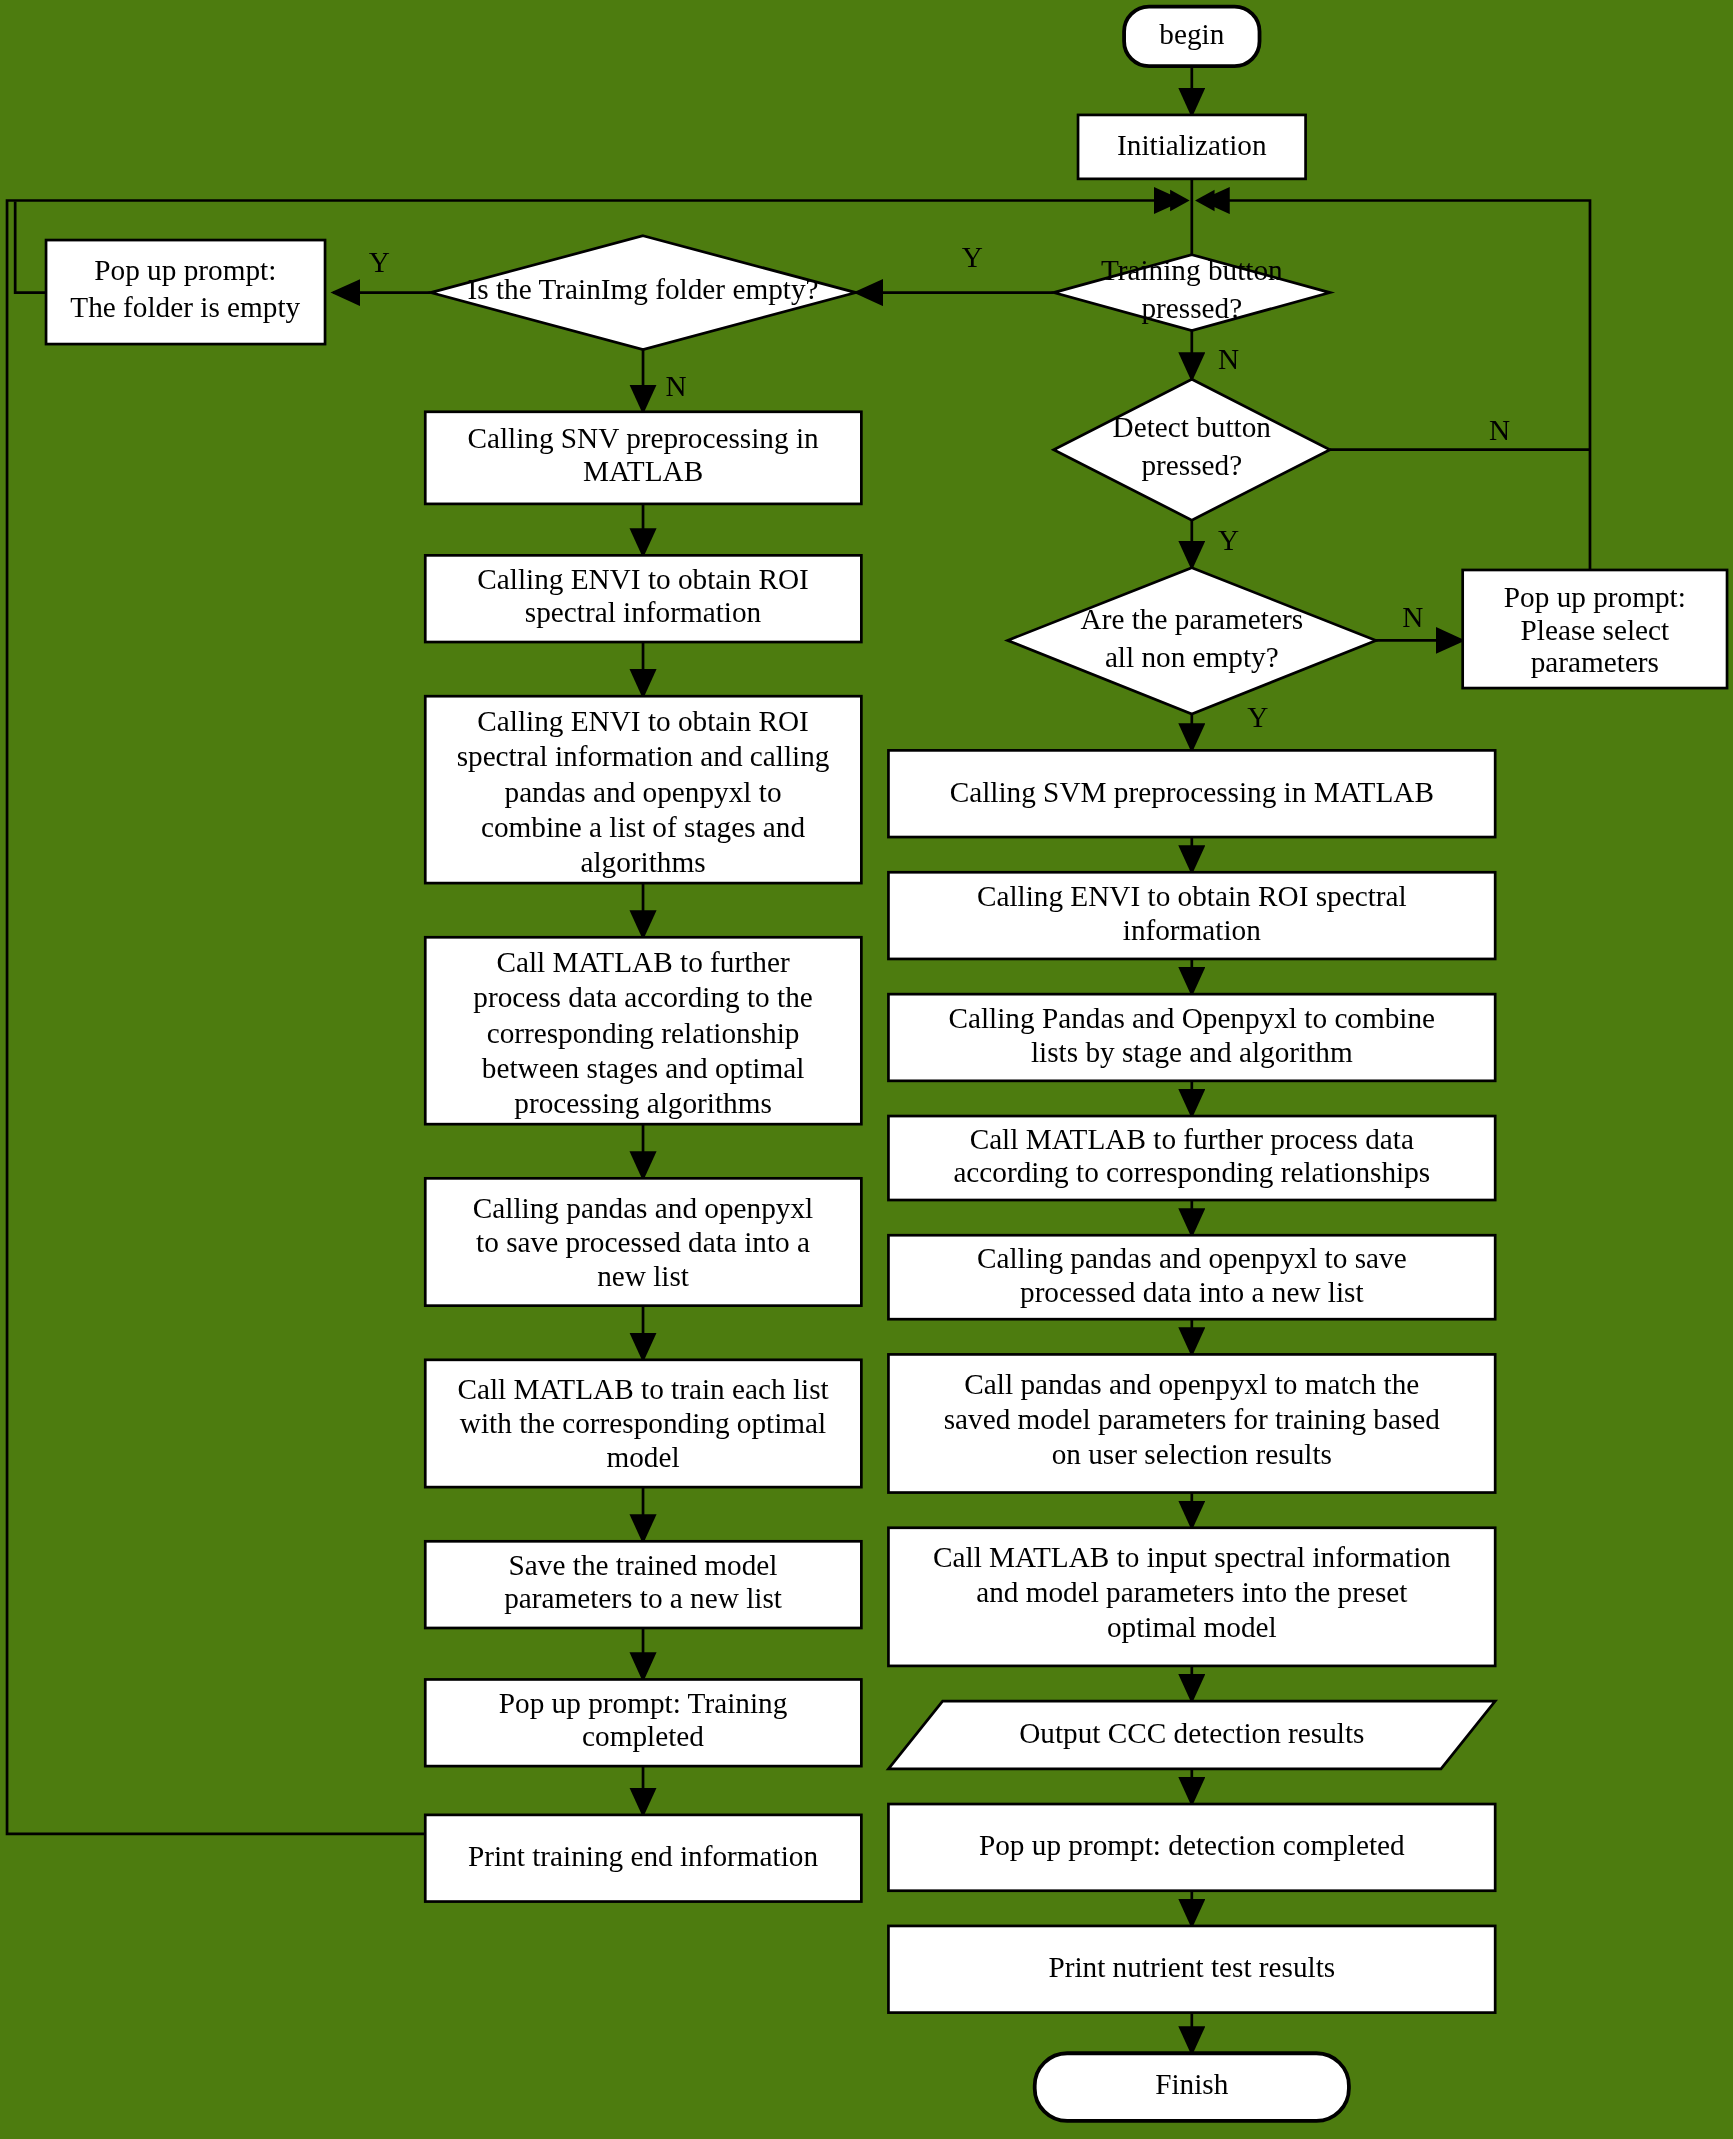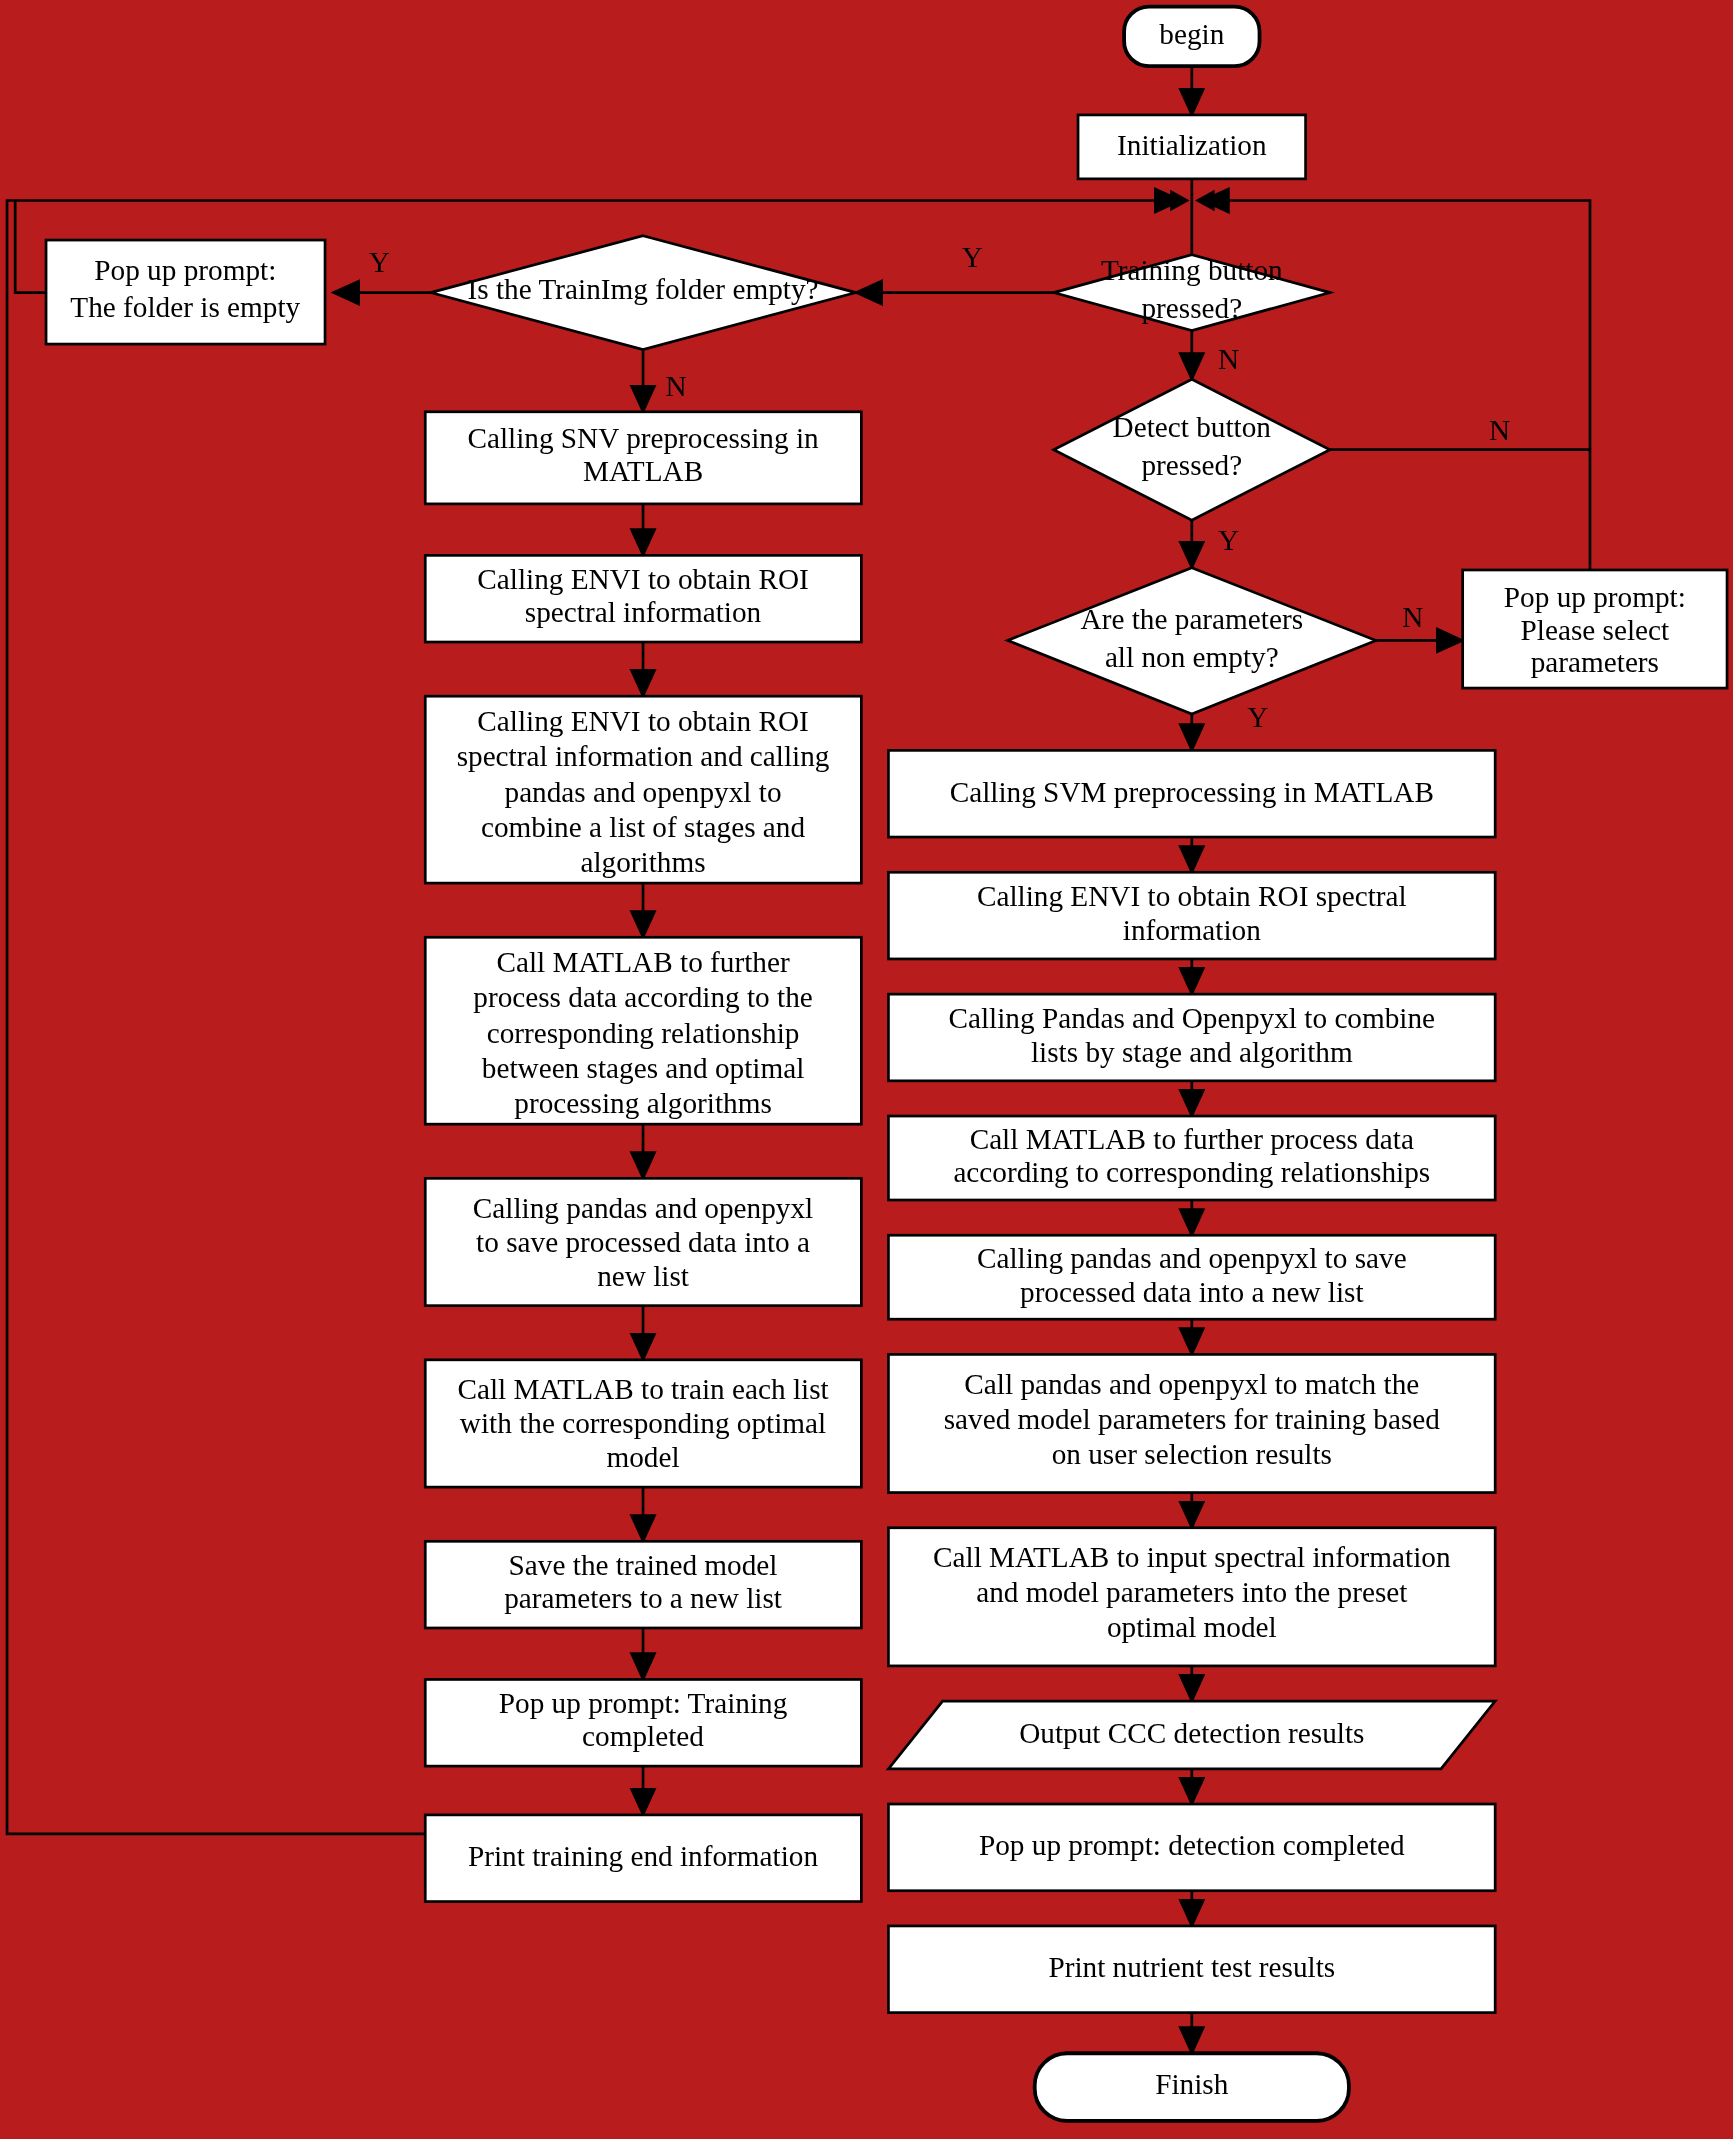--- a/index.html
+++ b/index.html
@@ -1,16 +1,16 @@
 <!DOCTYPE html>
 <html style="font-size:8.7px"><head>
 <meta charset="utf-8">
 <style>
   html,body{margin:0;padding:0;background:#ffffff;}
-  #root{position:relative;width:1733px;height:2140px;background:#b91c1c;
+  #root{position:relative;width:1733px;height:2140px;background:#4d7c0f;
         font-family:"Liberation Serif","DejaVu Serif",serif;}
   svg{position:absolute;top:0;left:0;width:1733px;height:2140px;}
   .nd-text{font-family:"Liberation Serif","DejaVu Serif",serif;
            font-size:54px;fill:#000;text-anchor:middle;dominant-baseline:middle;}
   .edge-lbl{font-family:"Liberation Serif","DejaVu Serif",serif;
             font-size:54px;fill:#000;text-anchor:middle;dominant-baseline:middle;}
   .shape{fill:#ffffff;stroke:#000000;stroke-width:5;}
   .shape-term{fill:#ffffff;stroke:#000000;stroke-width:7;}
   .conn{stroke:#000000;stroke-width:5;fill:none;}
 </style>

